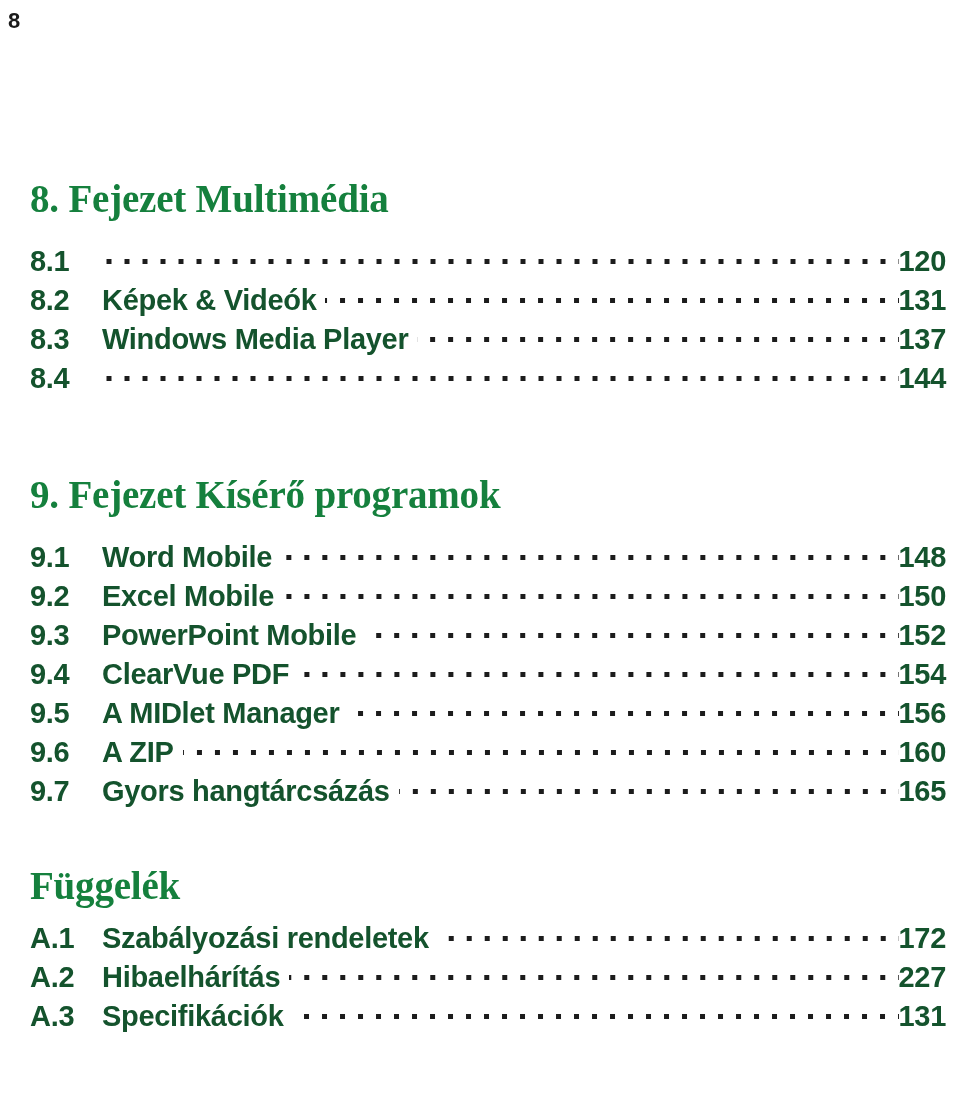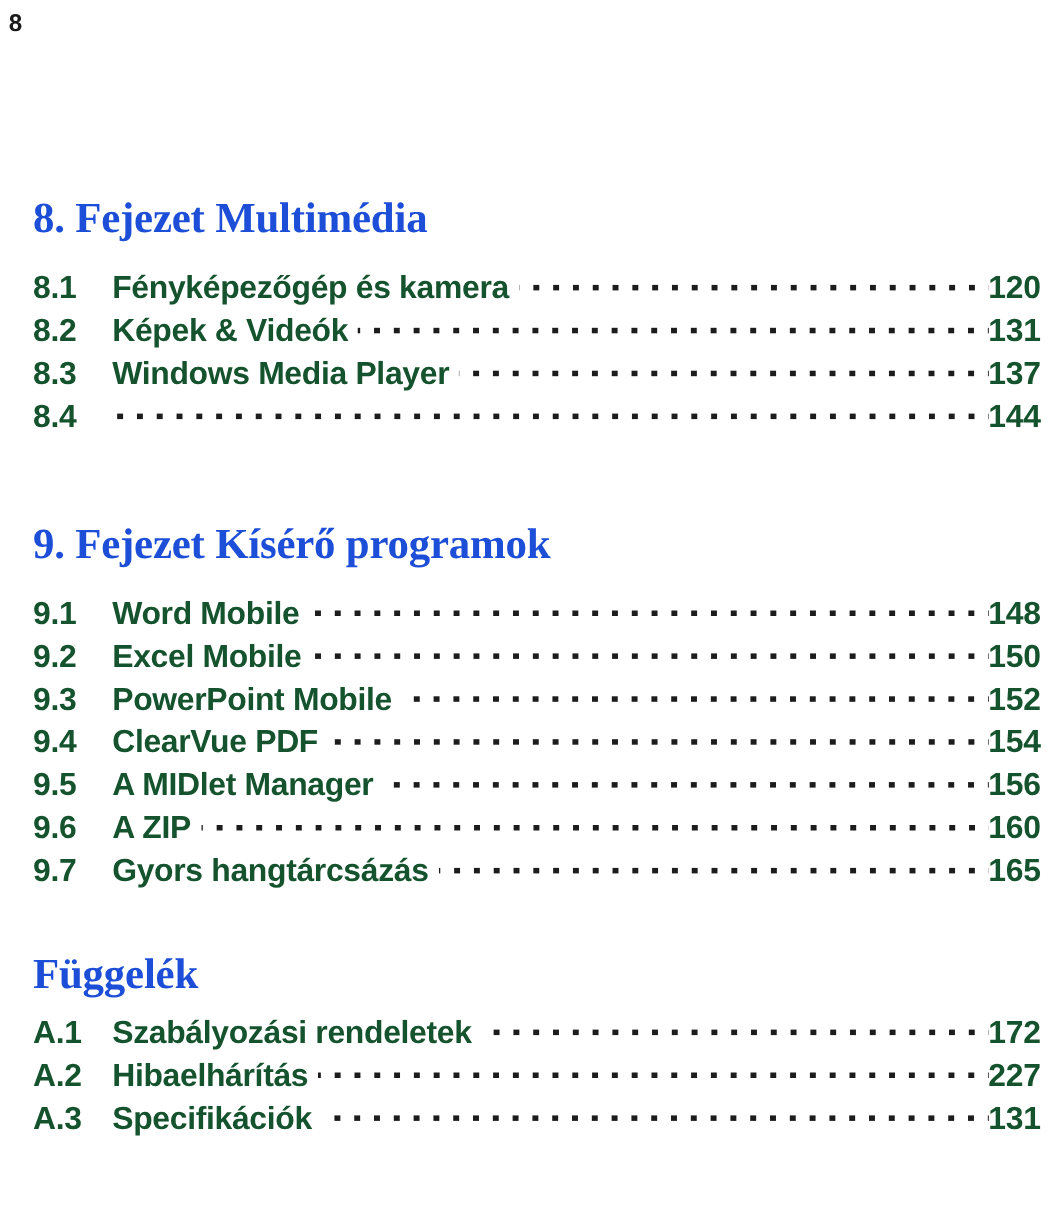--- a/index.html
+++ b/index.html
@@ -43,21 +43,21 @@
     top: 178px;
     width: 916px;
   }
 
   
   .chapter-heading {
     font-family: "Liberation Serif", "DejaVu Serif", serif;
     font-weight: 700;
     font-size: 39px;
     line-height: 1.08;
-    color: #1d4ed8;
+    color: #15803d;
     letter-spacing: -0.2px;
     white-space: nowrap;
   }
 
   .block-ch8 { margin: 0 0 0 0; }
   .block-ch9 { margin-top: 76px; }
   .block-appendix { margin-top: 54px; }
 
   
   .entries {
@@ -130,21 +130,20 @@
   <div class="folio">8</div>
 
   <div class="content">
 
     <div class="block block-ch8">
       <div class="chapter-heading">8. Fejezet Multimédia</div>
       <div class="entries">
 
         <div class="entry">
           <span class="entry-num">8.1</span>
-          <span class="entry-title">Fényképezőgép és kamera</span>
           <span class="leader"></span>
           <span class="entry-page">120</span>
         </div>
 
         <div class="entry">
           <span class="entry-num">8.2</span>
           <span class="entry-title">Képek &amp; Videók</span>
           <span class="leader"></span>
           <span class="entry-page">131</span>
         </div>

